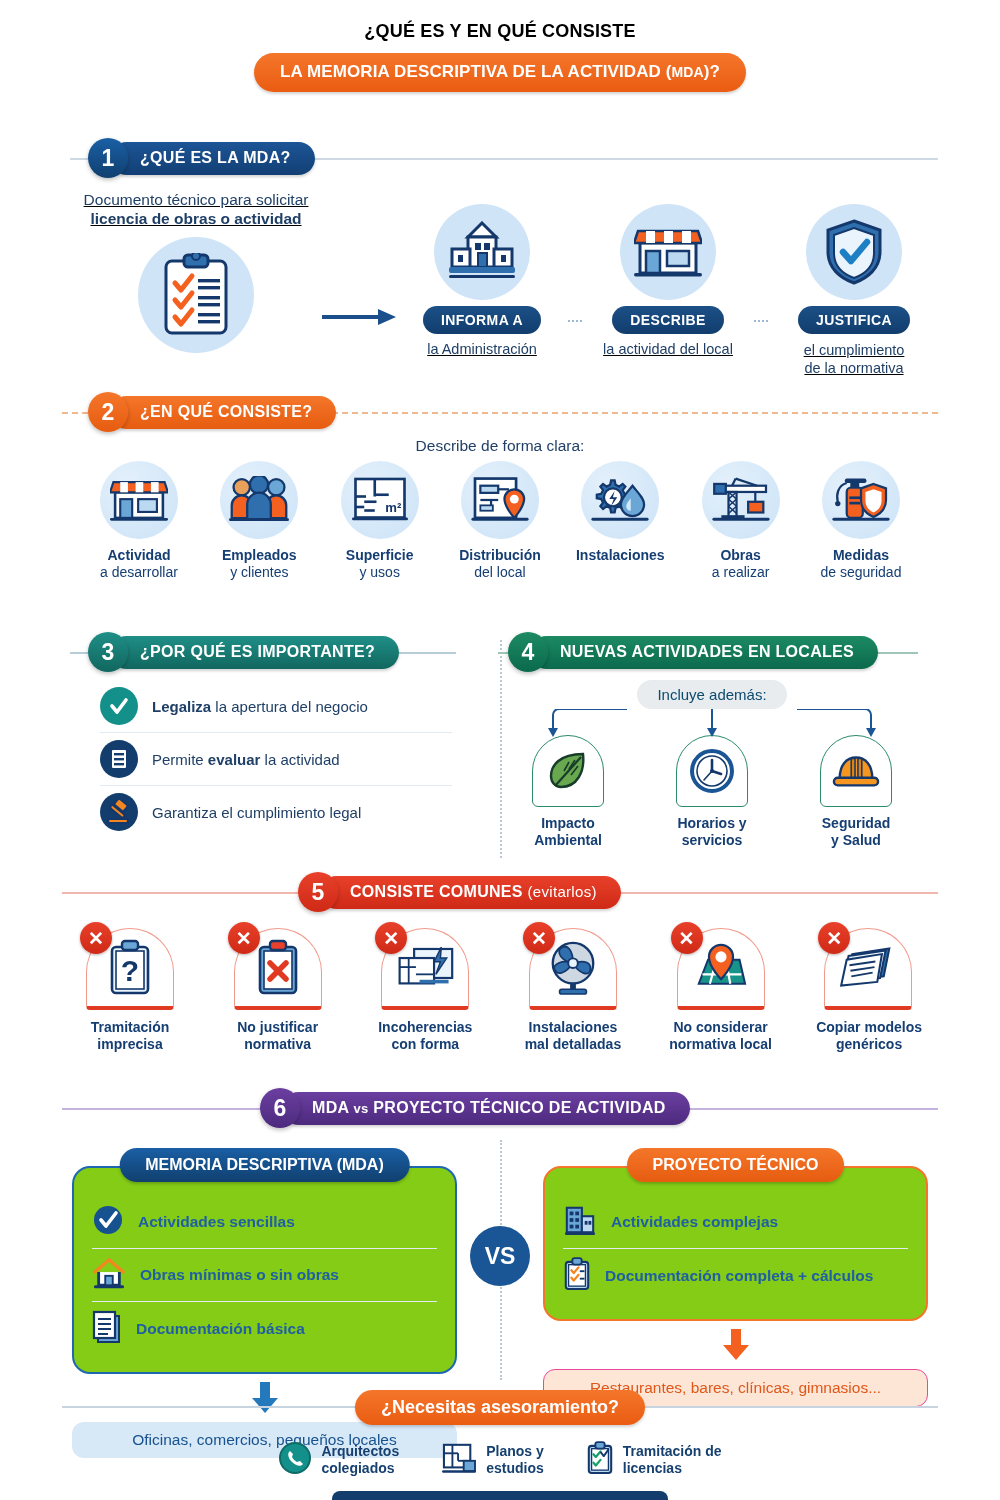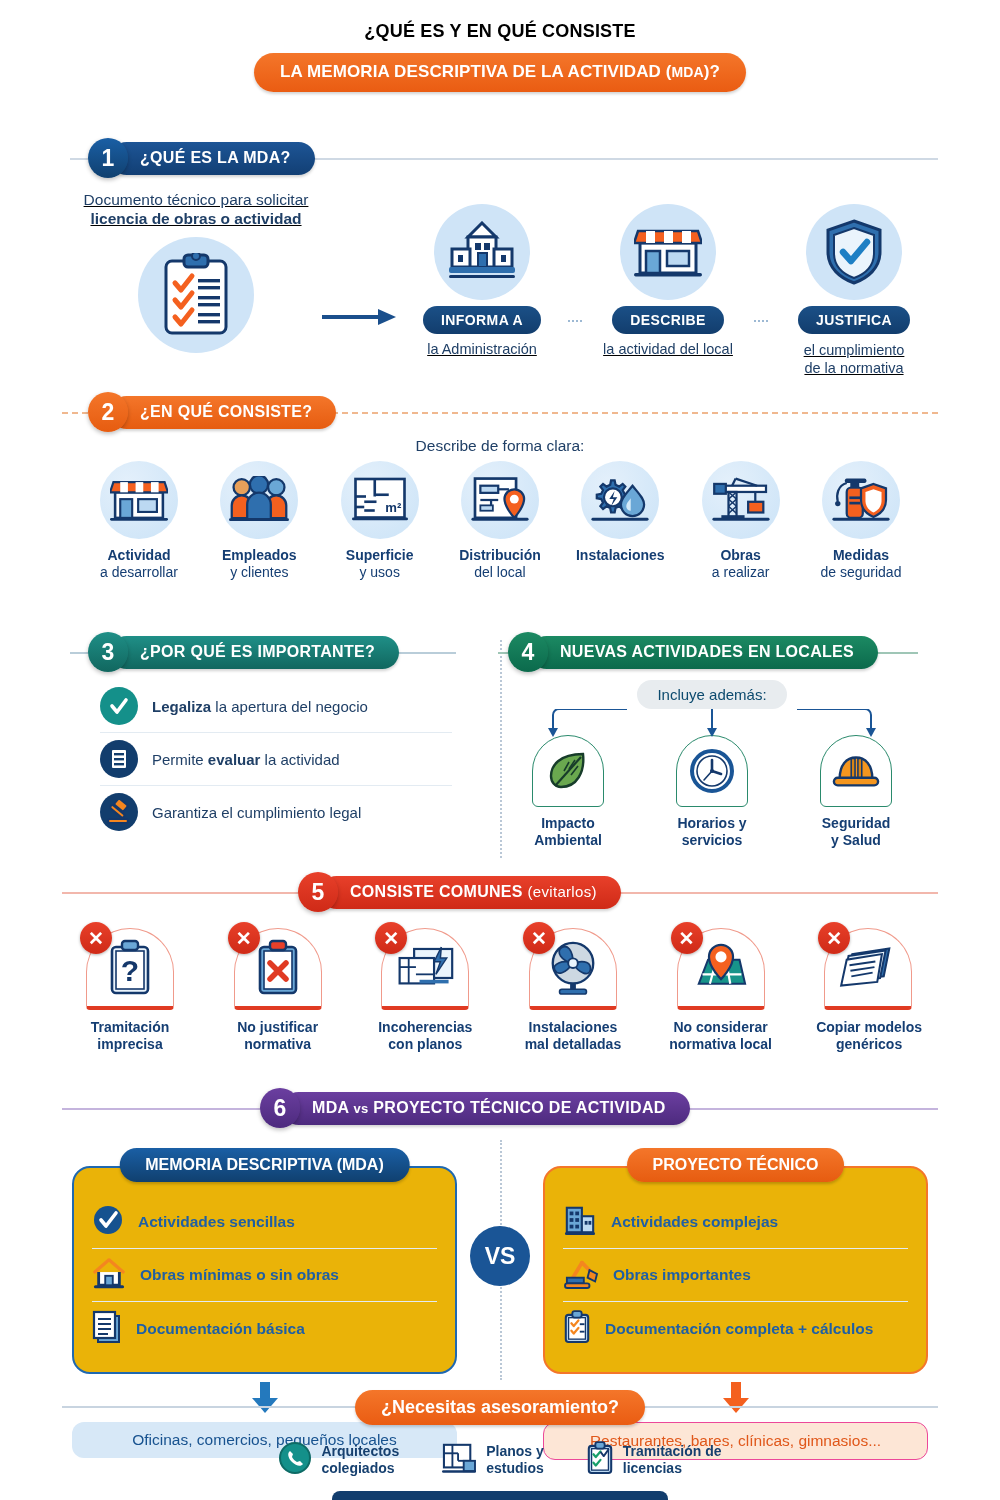--- a/index.html
+++ b/index.html
@@ -111,21 +111,21 @@
     background: linear-gradient(180deg,#e8402a,#cf2a17);
     display:flex; align-items:center; justify-content:center; color:#fff;
     font-size:19px; font-weight:800; box-shadow:0 1px 3px rgba(0,0,0,.3);
   }
 
   
   .s6 { position:absolute; top:1088px; left:0; width:1000px; }
   .cmp { display:flex; justify-content:space-between; padding: 18px 72px 0 72px; position:relative; }
   .cmp-card { width:385px; position:relative; }
   .cmp-box {
-    border:2px solid #1f68b0; border-radius:18px; background:#eab308;
+    border:2px solid #1f68b0; border-radius:18px; background:#84cc16;
     padding: 28px 18px 16px 18px; margin-top:18px;
   }
   .cmp-box.or { border-color:#f4762a; }
   .cmp-head {
     position:absolute; top:0; left:50%; transform:translateX(-50%);
     padding:8px 26px; border-radius:20px; color:#fff; font-weight:800; font-size:16px;
     white-space:nowrap; box-shadow:0 2px 3px rgba(0,0,0,.2); z-index:2;
   }
   .cmp-item { display:flex; align-items:center; gap:14px; padding:8px 0; border-bottom:1px solid #e3ebf2; }
   .cmp-item:last-child { border-bottom:none; }
@@ -606,21 +606,21 @@
               <line x1="14" y1="16" x2="14" y2="44" stroke="#14386b" stroke-width="2"></line>
               <line x1="22" y1="34" x2="42" y2="34" stroke="#14386b" stroke-width="2"></line>
               <rect x="26" y="40" width="32" height="4" fill="#2f6fae"></rect>
               <path d="M50 4 L42 20 h7 l-5 14 12 -18 h-7 Z" fill="#2f6fae" stroke="#14386b" stroke-width="1.6"></path>
             </svg>
           </div>
           <div class="err-x">✕</div>
         </div>
         <div class="icon-cap" style="margin-top:9px;">
           <div>Incoherencias</div>
-          <div>con planos</div>
+          <div>con forma</div>
         </div>
       </div>
 
       <div>
         <div class="err-ico-wrap">
           <div class="err-arc">
             <svg width="54" height="56" viewBox="0 0 56 58">
               <circle cx="28" cy="24" r="21" fill="#cdd8e2" stroke="#14386b" stroke-width="2.4"></circle>
               <path d="M28 24 C28 10 22 4 16 8 C10 12 16 22 28 24 Z" fill="#2f6fae" stroke="#14386b" stroke-width="1.8"></path>
               <path d="M28 24 C41 20 47 24 46 31 C45 38 34 35 28 24 Z" fill="#2f6fae" stroke="#14386b" stroke-width="1.8"></path>
@@ -753,32 +753,20 @@
                   <rect x="13" y="22" width="4" height="4" fill="#14386b"></rect>
                 <rect x="23" y="18" width="3" height="4" fill="#14386b"></rect>
                   <rect x="27" y="18" width="3" height="4" fill="#14386b"></rect>
                 <rect x="2" y="30" width="32" height="3" rx="1.5" fill="#14386b"></rect>
               </svg>
             </span>
             <span class="t">Actividades complejas</span>
           </div>
           <div class="cmp-item">
             <span>
-              <svg width="36" height="32" viewBox="0 0 38 34">
-                <path d="M8 26 L20 6" stroke="#f4861f" stroke-width="4" stroke-linecap="round"></path>
-                <path d="M20 6 L30 16" stroke="#f4861f" stroke-width="4" stroke-linecap="round"></path>
-                <path d="M28 14 l8 4 -2 8 -8 -4 Z" fill="#f4861f" stroke="#14386b" stroke-width="2"></path>
-                <rect x="4" y="22" width="18" height="6" fill="#2f6fae" stroke="#14386b" stroke-width="2"></rect>
-                <rect x="2" y="28" width="26" height="5" rx="2.5" fill="#f4861f" stroke="#14386b" stroke-width="2"></rect>
-              </svg>
-            </span>
-            <span class="t">Obras importantes</span>
-          </div>
-          <div class="cmp-item">
-            <span>
               <svg width="28" height="34" viewBox="0 0 30 36">
                 <rect x="3" y="5" width="24" height="29" rx="3" fill="#bcd9f2" stroke="#14386b" stroke-width="2.2"></rect>
                 <rect x="6" y="8" width="18" height="23" fill="#fff" stroke="#14386b" stroke-width="1.4"></rect>
                 <rect x="10" y="1" width="10" height="7" rx="2.5" fill="#6aa7d6" stroke="#14386b" stroke-width="2"></rect>
                 <path d="M9 14 l2.5 3 l5 -6" fill="none" stroke="#f4861f" stroke-width="2.4" stroke-linecap="round" stroke-linejoin="round"></path>
                 <path d="M9 22 l2.5 3 l5 -6" fill="none" stroke="#f4861f" stroke-width="2.4" stroke-linecap="round" stroke-linejoin="round"></path>
                 <rect x="18" y="14" width="5" height="2" fill="#14386b"></rect>
                   <rect x="18" y="22" width="5" height="2" fill="#14386b"></rect>
               </svg>
             </span>

